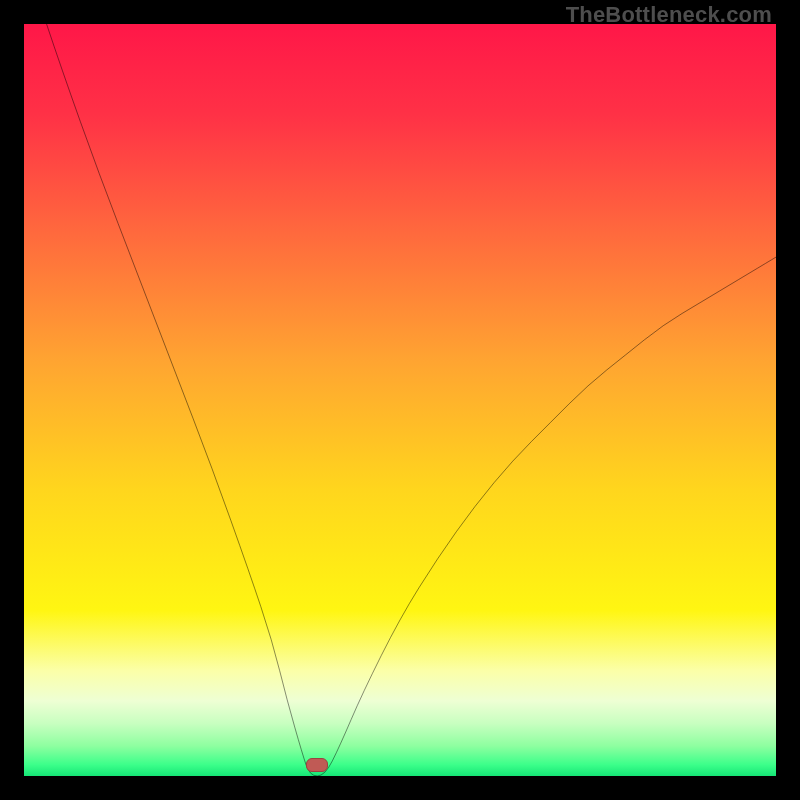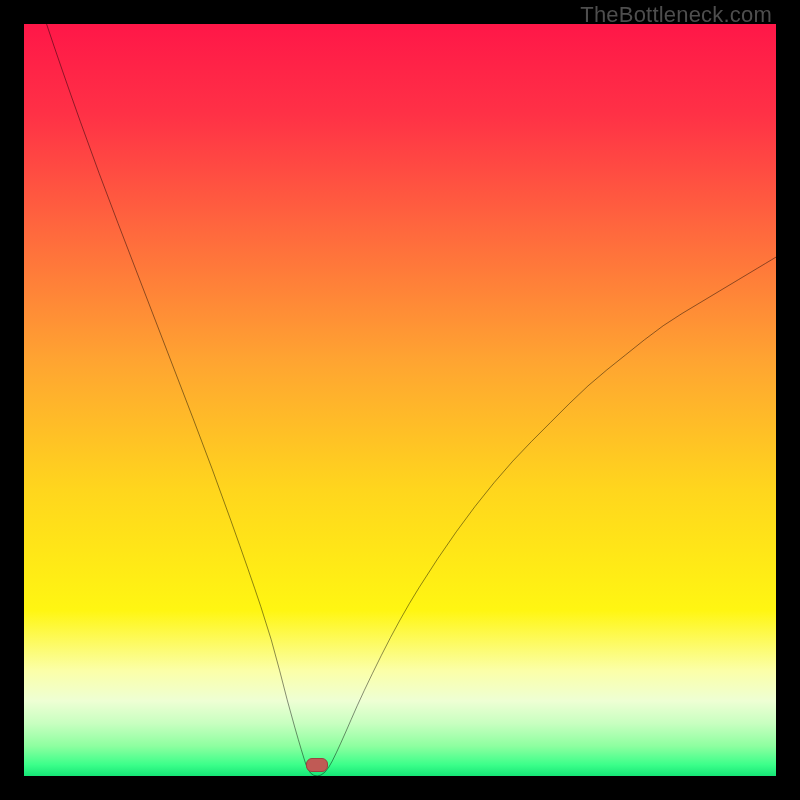--- a/index.html
+++ b/index.html
@@ -40,21 +40,21 @@
     top: 0;
     width: 100%;
     height: 100%;
   }
   .watermark {
     position: absolute;
     top: 2px;
     right: 28px;
     color: #4e4e4e;
     font-size: 22px;
-    font-weight: 400;
+    font-weight: 700;
     letter-spacing: 0.2px;
   }
   .marker {
     position: absolute;
     width: 20px;
     height: 12px;
     background: #c05a55;
     border: 1px solid #9a433f;
     border-radius: 6px;
     transform: translate(-50%, -50%);

